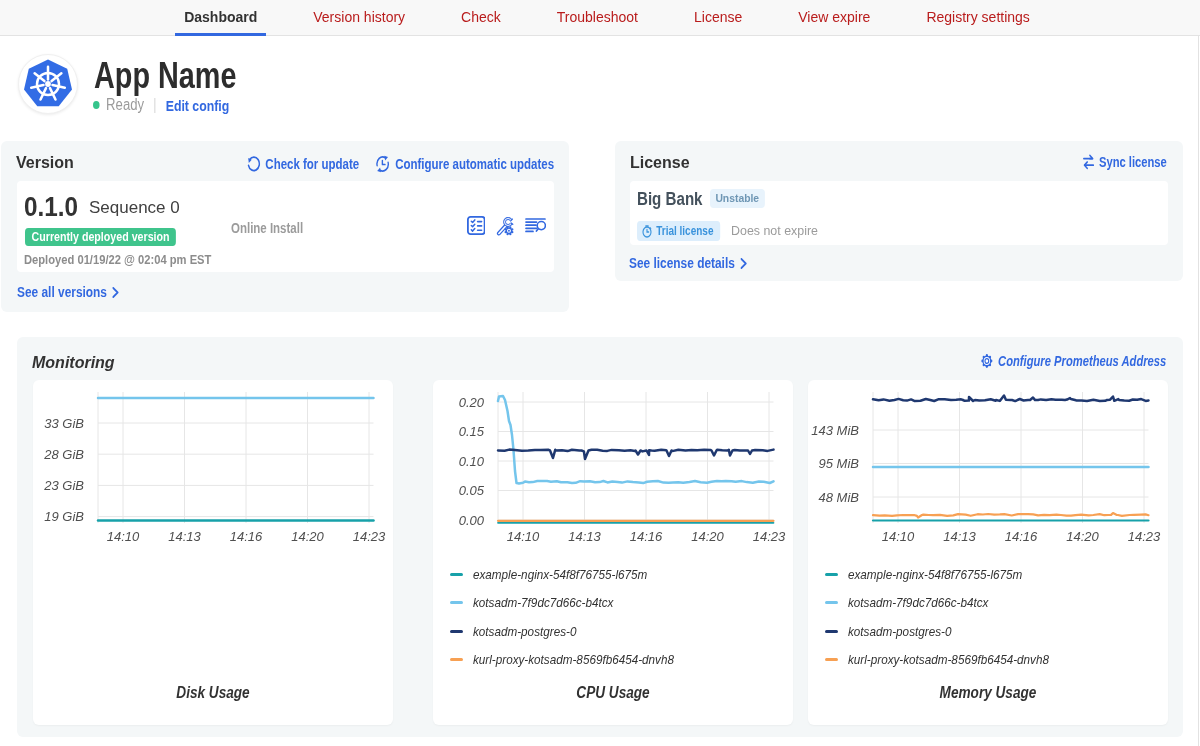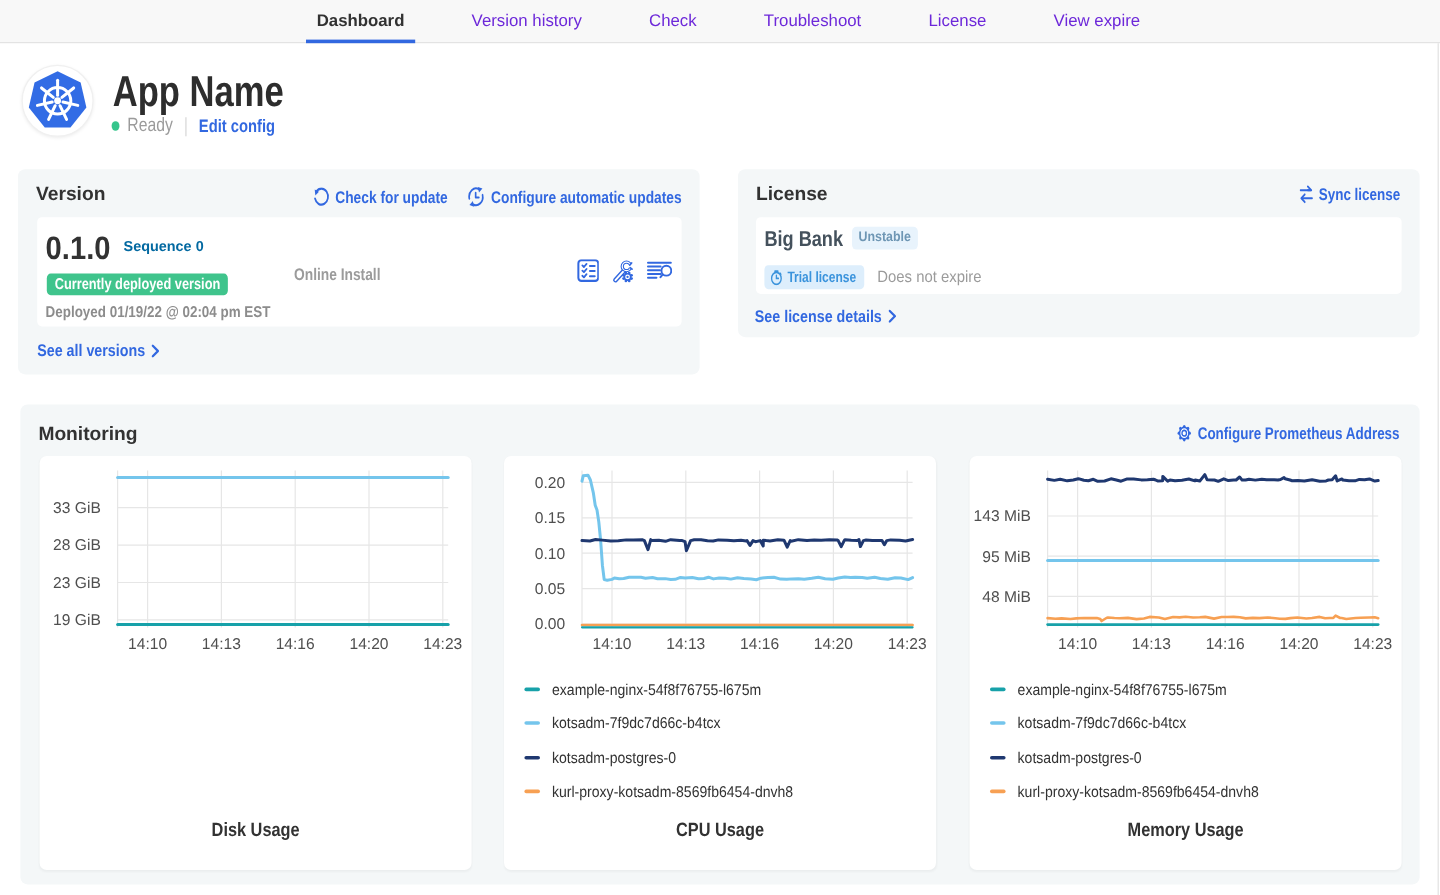--- a/index.html
+++ b/index.html
@@ -1,83 +1,84 @@
 <!DOCTYPE html>
 <html><head>
 <meta charset="utf-8">
 <style>
 * { margin:0; padding:0; box-sizing:border-box; }
 html,body { width:1200px; height:746px; background:#fff; font-family:"Liberation Sans",sans-serif; overflow:hidden; }
 .page { position:relative; width:1200px; height:664px; }
 
 .nav { position:absolute; top:0; left:0; width:1200px; height:36px; background:#f8f8f8; border-bottom:1px solid #e3e3e3; display:flex; justify-content:center; padding-left:14px; }
-.nav a { display:block; height:36px; line-height:34px; padding:0 9px; margin:0 19px; font-size:14px; color:#6d28d9; text-decoration:none; }
+.nav a { display:block; height:36px; line-height:34px; padding:0 9px; margin:0 19px; font-size:14px; color:#b91c1c; text-decoration:none; }
 .nav a.active { color:#323232; font-weight:bold; border-bottom:3px solid #3268e0; }
 
 .logo { position:absolute; left:18px; top:54px; width:60px; height:60px; border-radius:50%; background:#fff; border:1px solid #f0f0f0; box-shadow:0 1px 3px rgba(0,0,0,.08); display:flex; align-items:center; justify-content:center; }
 .appname { position:absolute; left:94px; top:55px; font-size:36px; font-weight:bold; color:#2d2d2d; transform:scaleX(0.8); transform-origin:left top; }
 .statusrow { position:absolute; left:93px; top:95px; display:flex; align-items:center; font-size:16px; color:#9b9b9b; transform:scaleX(0.82); transform-origin:left center; }
 .dot { width:8px; height:8px; border-radius:50%; background:#36c58c; margin-right:8px; }
 .sep { color:#dcdcdc; margin:0 11px; font-size:17px; font-weight:200; }
 .editcfg { color:#3268e0; font-weight:bold; font-size:15px; }
 
 .card { position:absolute; background:#f4f7f8; border-radius:6px; }
-.vcard { left:15px; top:141px; width:568px; height:171px;text-align:right; }
+.vcard { left:1px; top:141px; width:568px; height:171px;text-align:right; }
 .lcard { left:615px; top:141px; width:568px; height:140px; }
 .cardtitle { position:absolute; left:15px; top:13px; font-size:16px; font-weight:bold; color:#323232; }
 .vlinks { position:absolute; right:15px; top:14px; display:flex; align-items:center; transform:scaleX(0.82); transform-origin:right center; }
 .vlinks .lnk { display:flex; align-items:center; font-size:14px; font-weight:bold; color:#3268e0; margin-left:20px; }
 .vlinks .lnk svg { margin-right:6px; }
 .whitecard { position:absolute; background:#fff; border-radius:4px; }
 .vwhite { left:16px; top:40px; width:537px; height:91px; }
 .lwhite { left:15px; top:40px; width:538px; height:64px; }
 .vernum { position:absolute; left:7px; top:11px; font-size:27px; font-weight:bold; color:#323232; transform:scaleX(0.9); transform-origin:left top; }
-.seq { position:absolute; left:72px; top:17px; font-size:12px; color:#0369a1;font-weight:bold; }
+.seq { position:absolute; left:72px; top:17px; font-size:17px; color:#404040; }
 .pill-green { position:absolute; left:8px; top:47px; background:#3fc48c; color:#fff; font-size:13px; line-height:13px; font-weight:bold; padding:2px 8px 3px; border-radius:4px; transform:scaleX(0.82); transform-origin:left top; }
 .deployed { position:absolute; left:7px; top:71px; font-size:13px; color:#8c8c8c; font-weight:bold; transform:scaleX(0.86); transform-origin:left top; }
 .online { position:absolute; left:214px; top:39px; font-size:14px; font-weight:bold; color:#9b9b9b; transform:scaleX(0.82); transform-origin:left top; }
 .vicons { position:absolute; right:8px; top:34px; display:flex; align-items:center; }
 .vicons span { margin-left:11px; display:flex; }
 .vicons span:first-child { margin-left:0; }
 .seeall { position:absolute; left:16px; top:143px; display:flex; align-items:center; font-size:14px; font-weight:bold; color:#3268e0; transform:scaleX(0.85); transform-origin:left center; }
 .seeall svg { margin-left:6px; margin-top:1px; }
 .bigbank { position:absolute; left:7px; top:8px; font-size:18px; font-weight:bold; color:#44515c; transform:scaleX(0.84); transform-origin:left top; }
 .pill-unstable { position:absolute; left:80px; top:8px; background:#e8f3fc; color:#6e96b4; font-size:11.5px; font-weight:bold; padding:3px 6px 4px; border-radius:4px; transform:scaleX(0.9); transform-origin:left top; }
 .pill-trial { position:absolute; left:7px; top:40px; background:#ddeefc; color:#3a93dc; font-size:12.5px; font-weight:bold; padding:3px 8px 3px 6px; border-radius:4px; display:flex; align-items:center; transform:scaleX(0.8); transform-origin:left top; }
 .pill-trial svg { margin-right:5px; }
 .noexpire { position:absolute; left:101px; top:42px; font-size:13.5px; color:#9b9b9b; transform:scaleX(0.92); transform-origin:left top; }
 .seelic { position:absolute; left:14px; top:114px; display:flex; align-items:center; font-size:14px; font-weight:bold; color:#3268e0; transform:scaleX(0.85); transform-origin:left center; }
 .seelic svg { margin-left:6px; margin-top:1px; }
 .synclink { position:absolute; right:16px; top:13px; display:flex; align-items:center; font-size:14px; font-weight:bold; color:#3268e0; transform:scaleX(0.8); transform-origin:right center; }
 .synclink svg { margin-right:6px; }
 
-.mcard { left:17px; top:337px; width:1166px; height:400px; }
+.mcard { left:17px; top:337px; width:1166px; height:400px;font-style:italic; }
 .mtitle { position:absolute; left:15px; top:17px; font-size:16px; font-weight:bold; color:#323232; }
 .promlink { position:absolute; right:17px; top:16px; display:flex; align-items:center; font-size:14px; font-weight:bold; color:#3268e0; transform:scaleX(0.8); transform-origin:right center; }
 .promlink svg { margin-right:6px; }
 .chartcard { position:absolute; top:43px; width:360px; height:345px; background:#fff; border-radius:6px; box-shadow:0 1px 2px rgba(0,0,0,.04); }
-.cc1 { left:16px; } .cc2 { left:403px; } .cc3 { left:791px; }
+.cc1 { left:16px; } .cc2 { left:416px; } .cc3 { left:791px; }
 .chartcard svg.chart { position:absolute; top:0; left:0; }
 .legend { position:absolute; left:17px; top:180px; }
 .lrow { display:flex; align-items:center; height:28.5px; }
 .dash { width:13px; height:2.6px; border-radius:2px; flex:none; }
 .llabel { margin-left:10px; font-size:13px; color:#323232; transform:scaleX(0.9); transform-origin:left center; }
 .ctitle { position:absolute; left:0; width:360px; top:304px; text-align:center; font-size:16px; font-weight:bold; color:#323232; transform:scaleX(0.85); }
 </style>
 </head>
 <body>
 <div class="page">
   <div style="position:absolute; right:1px; top:36px; width:1px; height:710px; background:#e2e2e2; z-index:5;"></div>
   <div class="nav">
     <a class="active">Dashboard</a>
       <a>Version history</a>
       <a>Check</a>
       <a>Troubleshoot</a>
       <a>License</a>
       <a>View expire</a>
+      <a>Registry settings</a>
   </div>
   <div class="logo">
       <svg width="50" height="50" viewBox="0 0 50 50">
         <polygon points="25.0,0.4 44.2,9.7 49.0,30.5 35.7,47.2 14.3,47.2 1.0,30.5 5.8,9.7" fill="#326ce5"></polygon>
         <circle cx="25" cy="25" r="11" fill="none" stroke="#fff" stroke-width="2.5"></circle>
         <line x1="25.0" y1="20.4" x2="25.0" y2="7.8" stroke="#fff" stroke-width="2.5" stroke-linecap="round"></line>
         <line x1="28.6" y1="22.1" x2="38.4" y2="14.3" stroke="#fff" stroke-width="2.5" stroke-linecap="round"></line>
         <line x1="29.5" y1="26.0" x2="41.8" y2="28.8" stroke="#fff" stroke-width="2.5" stroke-linecap="round"></line>
         <line x1="27.0" y1="29.1" x2="32.5" y2="40.5" stroke="#fff" stroke-width="2.5" stroke-linecap="round"></line>
         <line x1="23.0" y1="29.1" x2="17.5" y2="40.5" stroke="#fff" stroke-width="2.5" stroke-linecap="round"></line>

